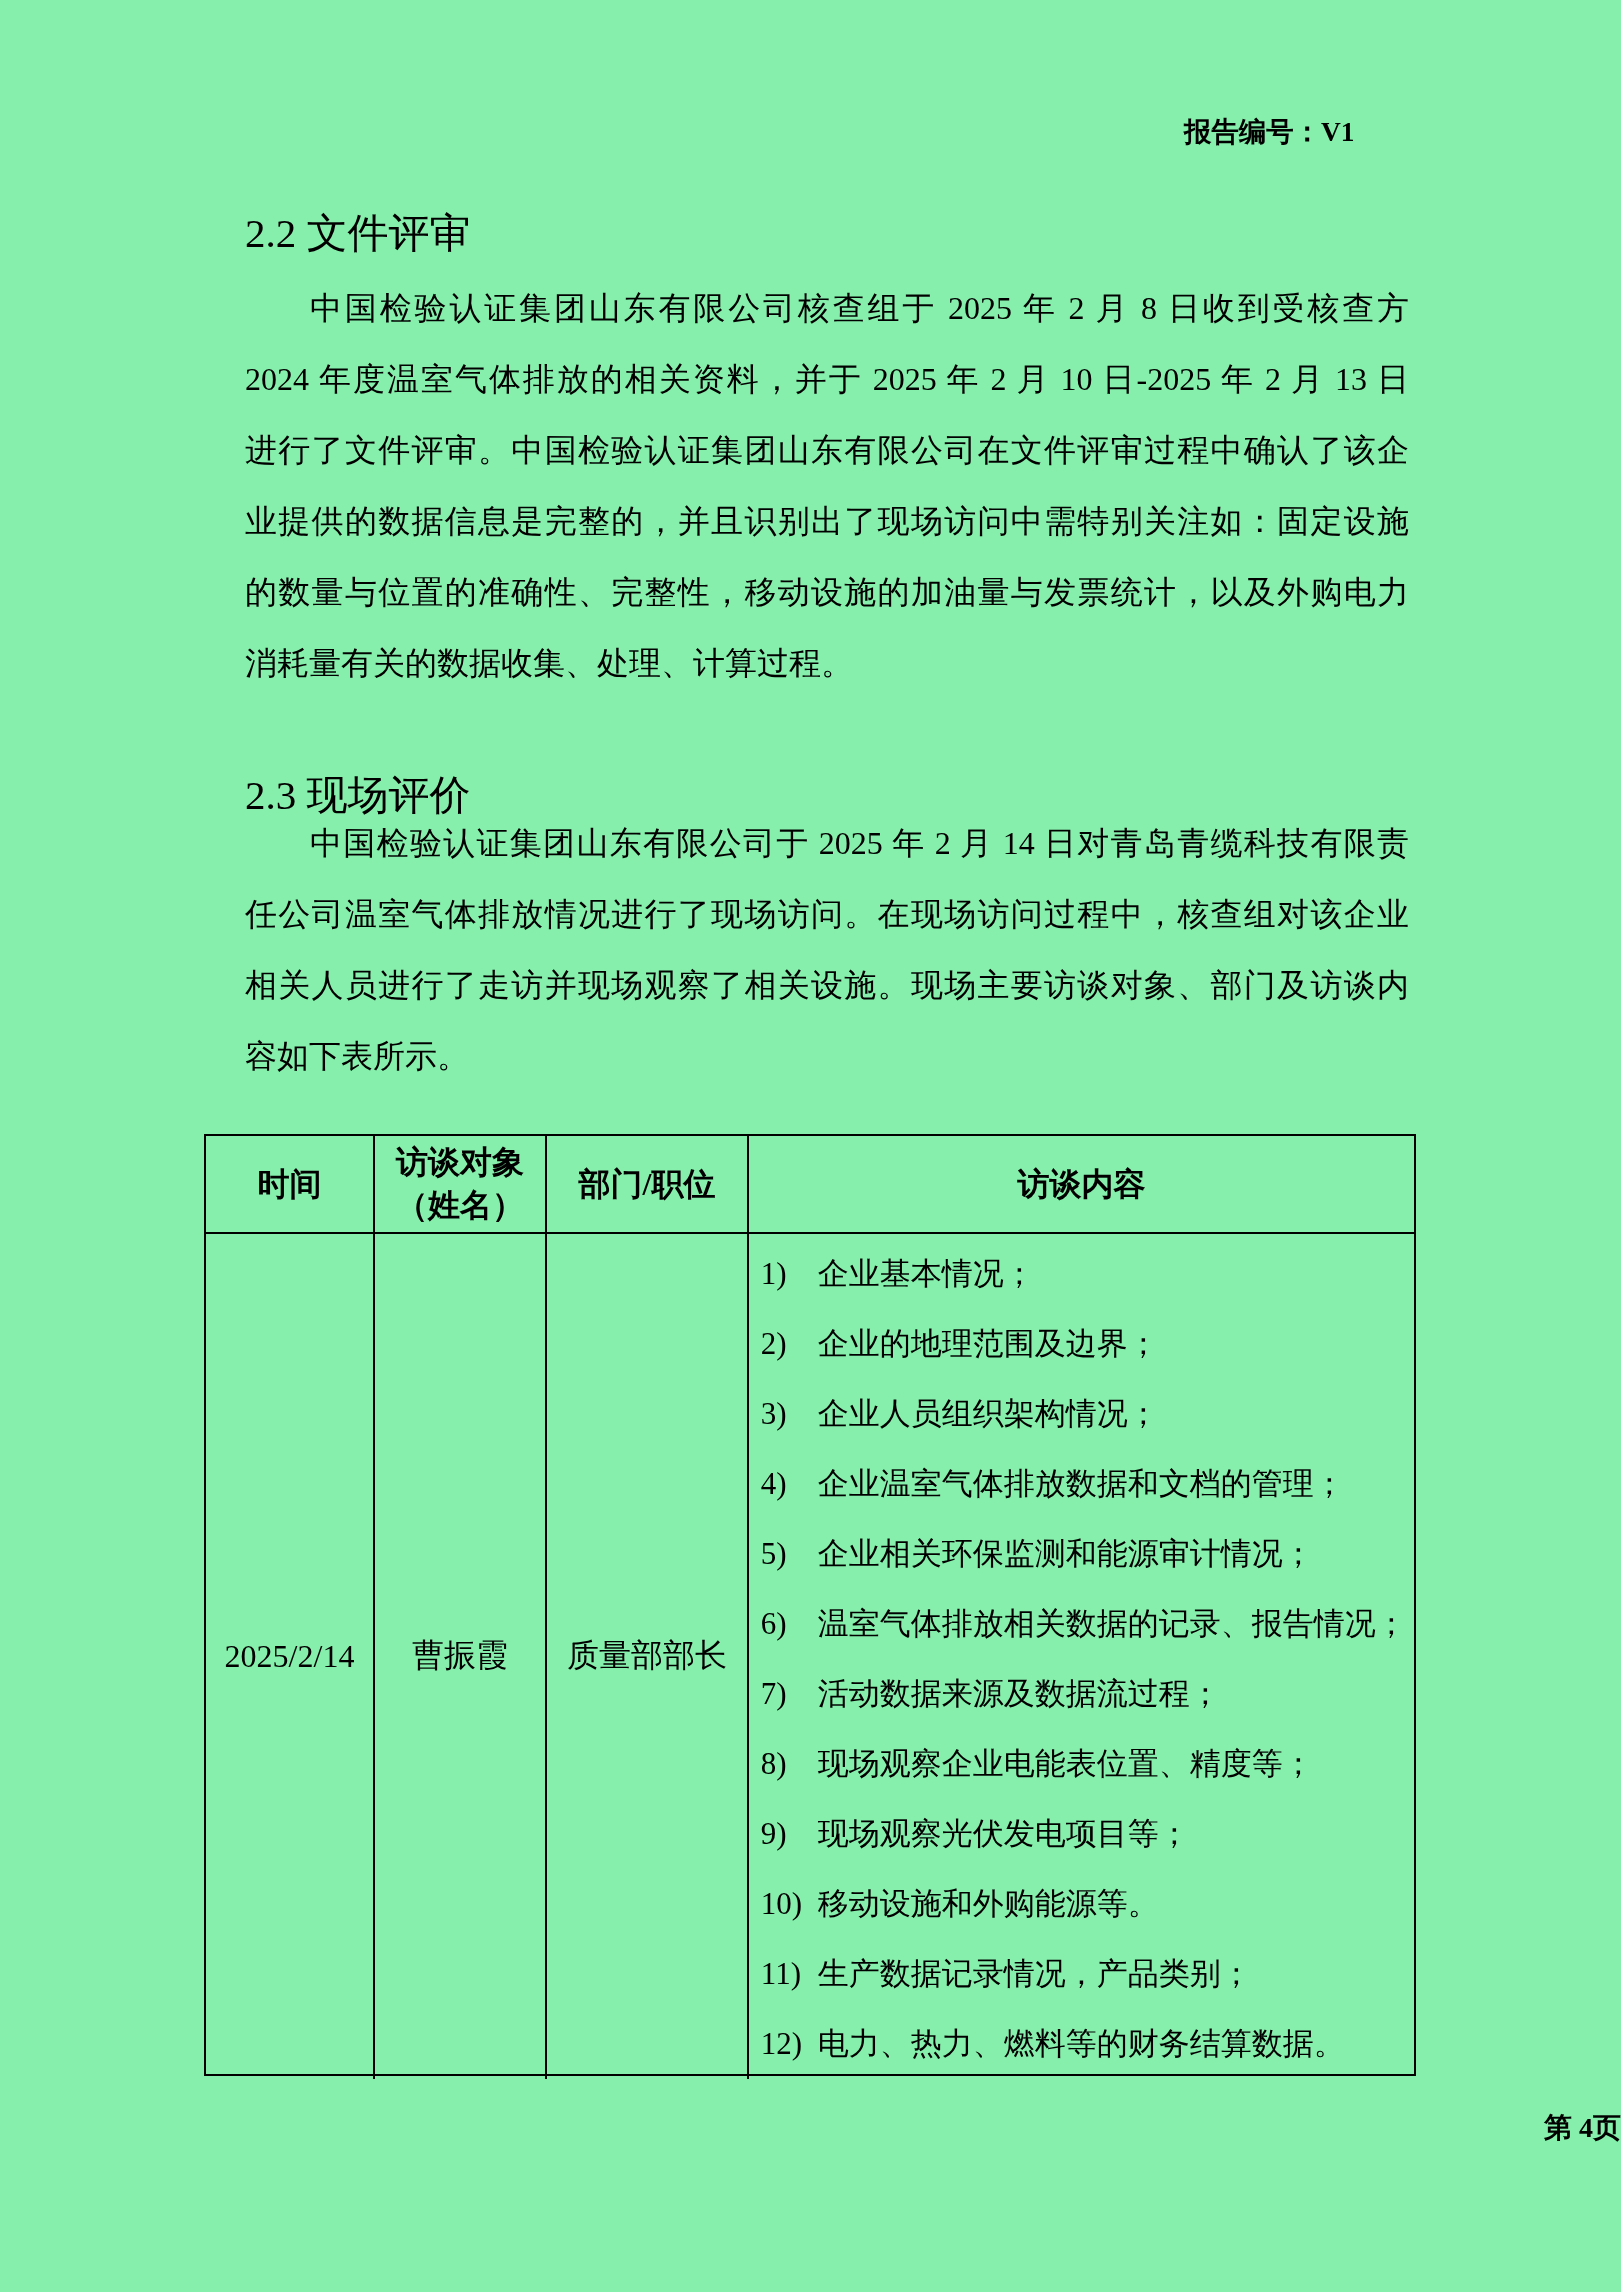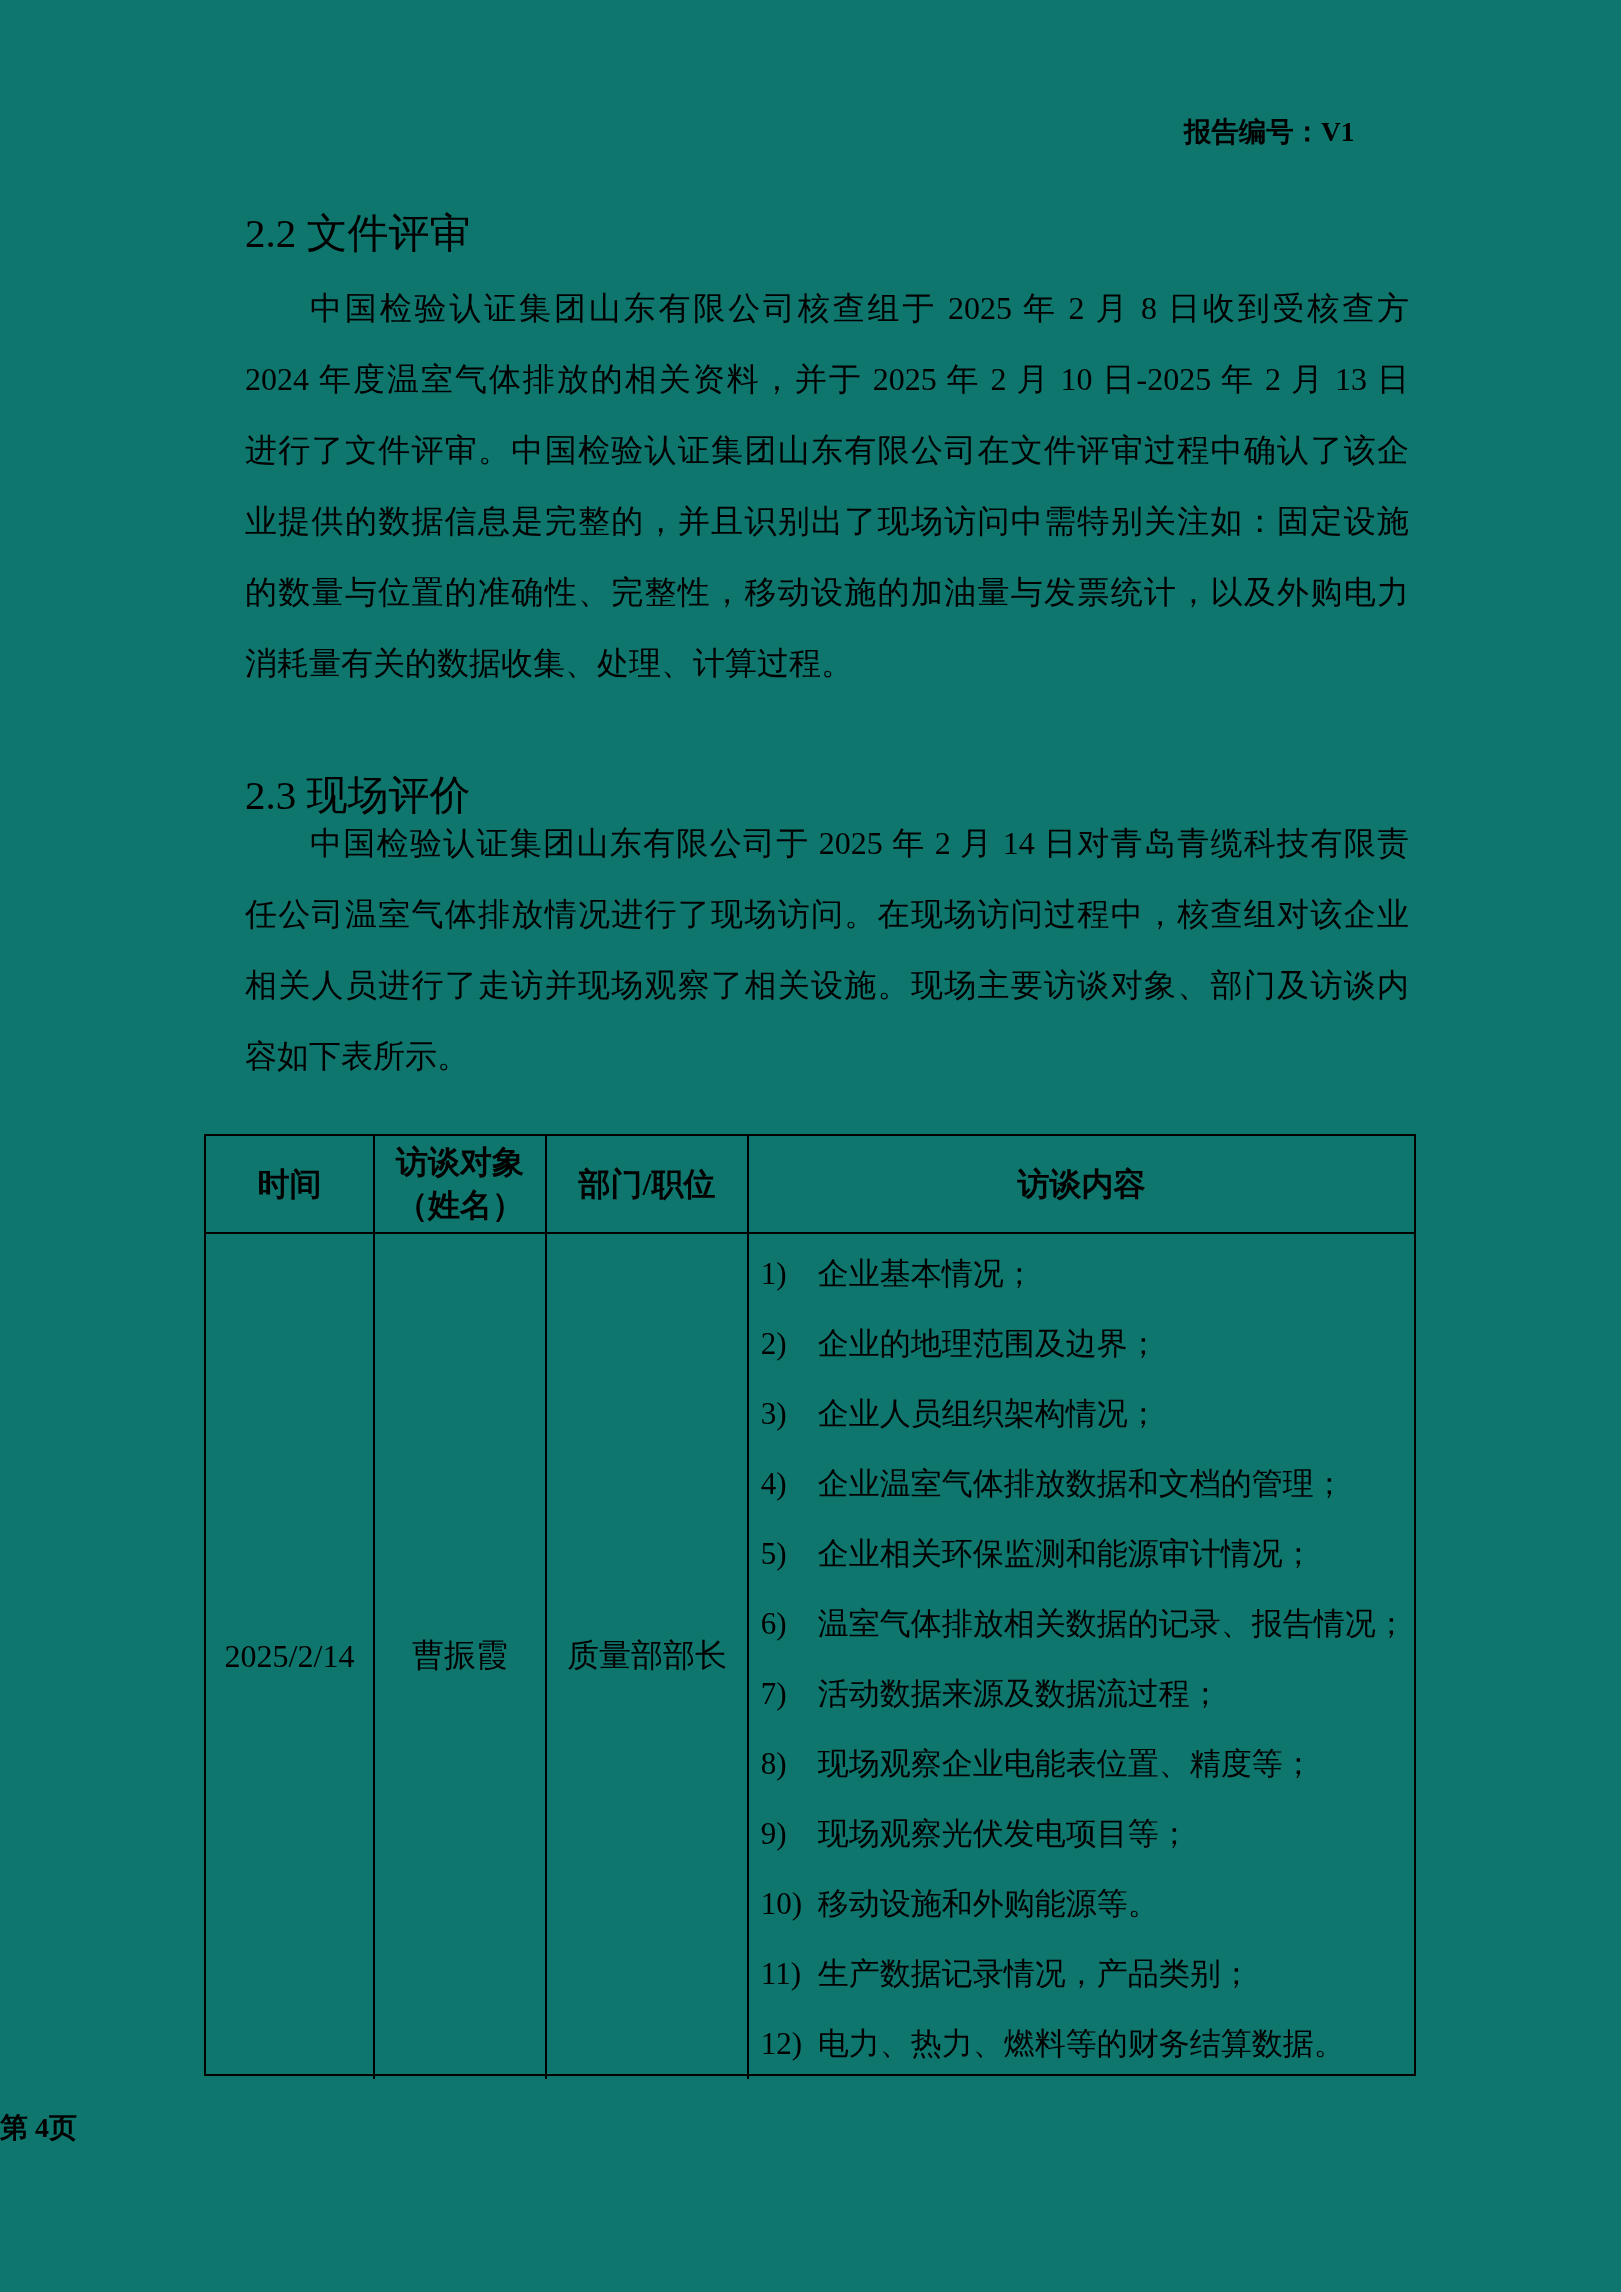--- a/index.html
+++ b/index.html
@@ -1,19 +1,19 @@
 <!DOCTYPE html>
 <html><head>
 <meta charset="utf-8">
 <style>
   html,body{margin:0;padding:0;background:#888;}
   .page{
     position:relative;
     width:1621px;height:2293px;
-    background:#0f766e;
+    background:#86efac;
     font-family:"Liberation Serif","DejaVu Serif",serif;
     color:#000;
     overflow:hidden;
   }
   .report-no{
     position:absolute;left:1184px;top:114px;
     font-size:27.4px;font-weight:bold;white-space:pre;
   }
   .h2{
     position:absolute;left:245px;
@@ -61,21 +61,21 @@
     padding:4.9px 0 0 11.8px;
   }
   .int-item{
     display:flex;align-items:baseline;
     height:70px;line-height:70px;
     font-size:31px;white-space:nowrap;overflow:hidden;
   }
   .int-num{flex:0 0 57px;}
   .footer{
     position:absolute;left:0;top:2109px;width:1621px;
-    text-align:left;font-size:28px;font-weight:bold;white-space:pre;
+    text-align:right;font-size:28px;font-weight:bold;white-space:pre;
   }
 </style>
 </head>
 <body>
 
 <div class="page">
 
   <div class="report-no">报告编号：V1</div>
 
   <div class="h2 sec22">2.2 文件评审</div>

